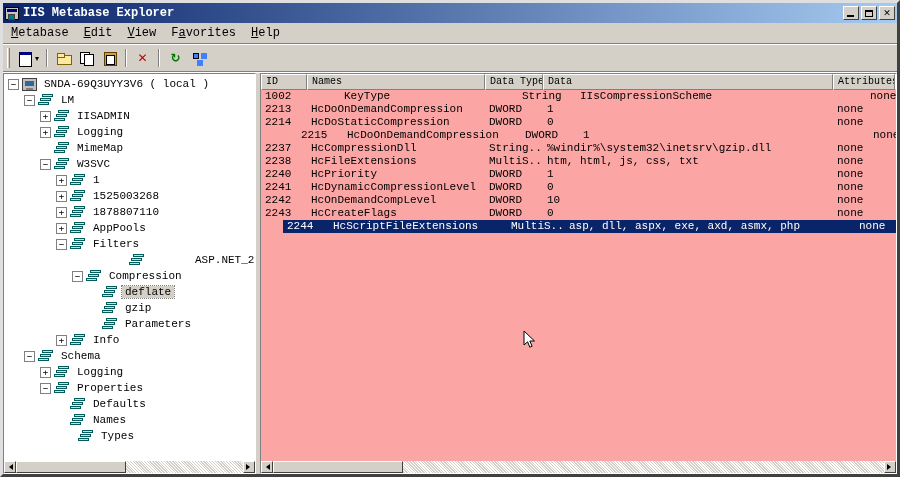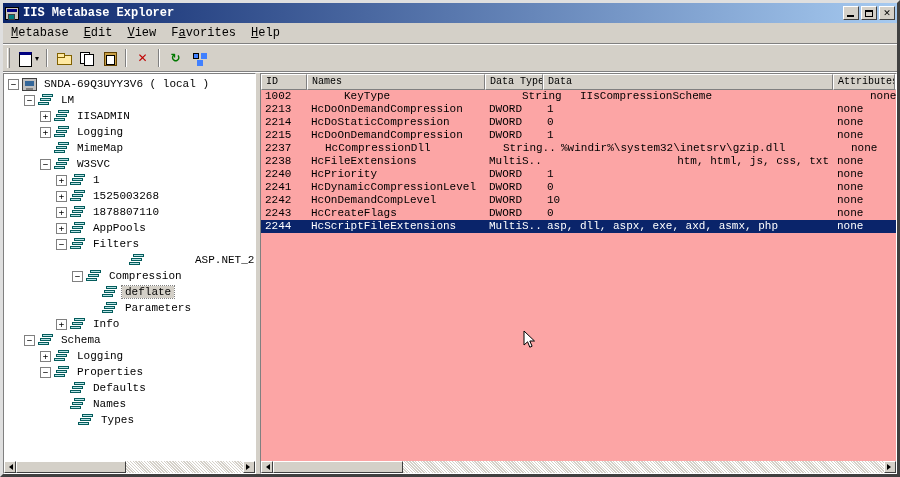--- a/index.html
+++ b/index.html
@@ -71,21 +71,21 @@
   .pc-icon::after{content:"";position:absolute;left:3px;bottom:0;width:7px;height:2px;background:#808080;}
   .tree-label{padding:0 3px;}
   .tree-label.selected{background:var(--face);outline:1px dotted var(--dk);}
   
   .list-header{display:flex;height:16px;flex:none;background:var(--face);font-size:10px;font-family:Liberation Mono, monospace;}
   .h-cell{border:1px solid;border-color:var(--lt) var(--dk) var(--dk) var(--lt);padding:1px 4px;overflow:hidden;white-space:nowrap;flex:none;}
   .h-fill{flex:1;border:1px solid;border-color:var(--lt) var(--dk) var(--dk) var(--lt);}
   .list-body{flex:1;overflow:hidden;background:#fca5a5;}
   .lrow{display:flex;height:13px;line-height:13px;font-size:11px;white-space:nowrap;color:#000;}
   .lrow .cell{padding:0 4px;overflow:hidden;flex:none;}
-  .lrow.selected{background:var(--sel);color:#fff;}
+  .lrow.selected{background:var(--sel);color:#fff;margin-left:22px;}
   
   .hscroll{height:12px;flex:none;display:flex;
     background-image:repeating-linear-gradient(45deg,#fff 0 1px,var(--face) 1px 2px);}
   .sb-btn{width:12px;flex:none;background:var(--face);border:1px solid;border-color:var(--lt) var(--dkr) var(--dkr) var(--lt);position:relative;}
   .sb-btn::before{content:"";position:absolute;inset:0;margin:auto;width:0;height:0;}
   .sb-left::before{border:3px solid transparent;border-right:4px solid #000;margin-left:1px;}
   .sb-right::before{border:3px solid transparent;border-left:4px solid #000;margin-right:1px;}
   .sb-thumb{flex:none;background:var(--face);border:1px solid;border-color:var(--lt) var(--dkr) var(--dkr) var(--lt);}
   .sb-track{flex:1;}
   
@@ -277,20 +277,29 @@
             </span>
             <span class="tree-label selected">deflate</span>
           </div>
           <div class="tree-row" style="padding-left: 84px;">
             <span class="exp-spacer"></span>
             <span class="db-icon">
               <i></i>
               <i></i>
               <i></i>
             </span>
+            <span class="tree-label">gzip</span>
+          </div>
+          <div class="tree-row" style="padding-left: 84px;">
+            <span class="exp-spacer"></span>
+            <span class="db-icon">
+              <i></i>
+              <i></i>
+              <i></i>
+            </span>
             <span class="tree-label">Parameters</span>
           </div>
           <div class="tree-row" style="padding-left: 52px;">
             <span class="exp">+</span>
             <span class="db-icon">
               <i></i>
               <i></i>
               <i></i>
             </span>
             <span class="tree-label">Info</span>
@@ -385,38 +394,38 @@
             <span class="cell" style="width: 62px;">none</span>
           </div>
           <div class="lrow">
             <span class="cell" style="width: 46px;">2214</span>
             <span class="cell" style="width: 178px;">HcDoStaticCompression</span>
             <span class="cell" style="width: 58px;">DWORD</span>
             <span class="cell" style="width: 290px;">0</span>
             <span class="cell" style="width: 62px;">none</span>
           </div>
           <div class="lrow">
-            <span class="cell" style="width: 46px;">2215</span>
+            <span class="cell" style="width: 46px; margin-left: 36px;">2215</span>
             <span class="cell" style="width: 178px;">HcDoOnDemandCompression</span>
             <span class="cell" style="width: 58px;">DWORD</span>
             <span class="cell" style="width: 290px;">1</span>
             <span class="cell" style="width: 62px;">none</span>
           </div>
           <div class="lrow">
             <span class="cell" style="width: 46px;">2237</span>
-            <span class="cell" style="width: 178px; margin-left: 14px;">HcCompressionDll</span>
+            <span class="cell" style="width: 178px;">HcCompressionDll</span>
             <span class="cell" style="width: 58px;">String...</span>
             <span class="cell" style="width: 290px;">%windir%\system32\inetsrv\gzip.dll</span>
             <span class="cell" style="width: 62px;">none</span>
           </div>
           <div class="lrow">
             <span class="cell" style="width: 46px;">2238</span>
             <span class="cell" style="width: 178px;">HcFileExtensions</span>
             <span class="cell" style="width: 58px;">MultiS...</span>
-            <span class="cell" style="width: 290px; text-align: right;">htm, html, js, css, txt</span>
+            <span class="cell" style="width: 290px;">htm, html, js, css, txt</span>
             <span class="cell" style="width: 62px;">none</span>
           </div>
           <div class="lrow">
             <span class="cell" style="width: 46px;">2240</span>
             <span class="cell" style="width: 178px;">HcPriority</span>
             <span class="cell" style="width: 58px;">DWORD</span>
             <span class="cell" style="width: 290px;">1</span>
             <span class="cell" style="width: 62px;">none</span>
           </div>
           <div class="lrow">

